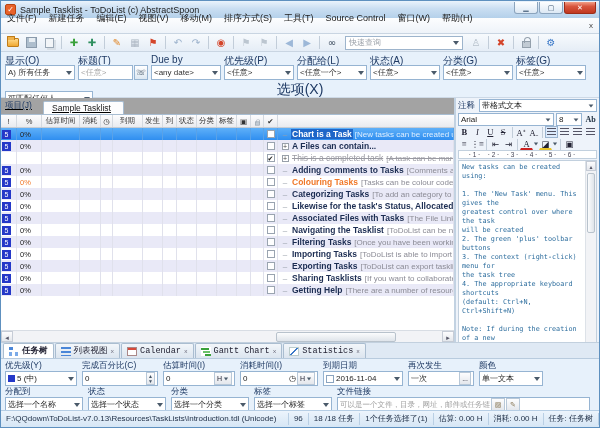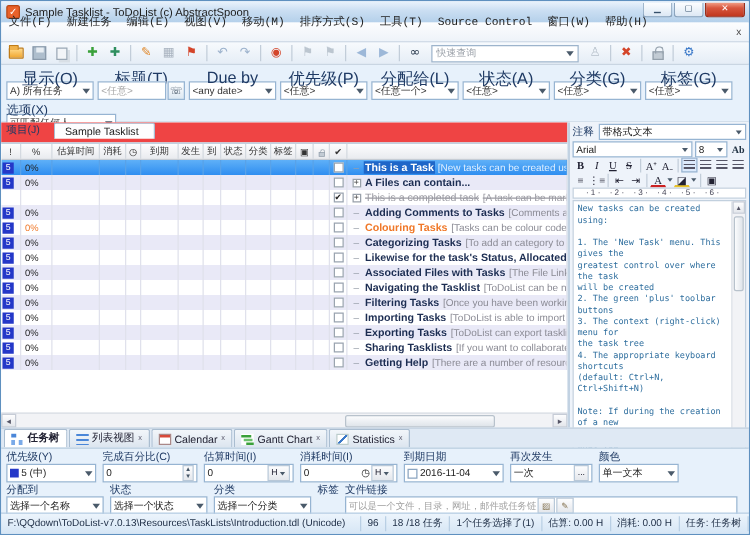--- a/index.html
+++ b/index.html
@@ -19,21 +19,21 @@
   .wbtn { width:24px; height:12px; border:1px solid #8ba4bd; border-top:none;
     background:linear-gradient(#fdfeff,#dce8f4); border-radius:0 0 3px 3px;
     font-size:7px; line-height:11px; text-align:center; color:#35506b; margin-left:1px; }
   .wbtn.close { width:32px; background:linear-gradient(#f2a088,#d8563e 40%,#c0371f);
     color:#fff; border-color:#9c2c18; }
 
   
   #menubar { position:absolute; left:0; top:17px; width:598px; height:16px;
     background:linear-gradient(#fcfdfe,#eef3f9); border-bottom:1px solid #c9d5e2;
     display:flex; align-items:center; font-size:9px; color:#222; }
-  .menu-item { padding:0 6px; height:32px; line-height:16px;font-family:Liberation Mono, monospace; }
+  .menu-item { padding:0 6px; height:32px; line-height:16px; }
   #menu-close { margin-left:auto; padding:0 6px; font-size:8px; color:#444; }
 
   
   #toolbar { position:absolute; left:0; top:33px; width:598px; height:18px;
     background:linear-gradient(#f7fafd,#e5edf6); border-bottom:1px solid #c9d5e2;
     display:flex; align-items:center; padding:0 3px; }
   .tbi { width:16px; height:15px; display:inline-flex; align-items:center; justify-content:center;
     font-size:10px; margin:0 1px; font-family:"DejaVu Sans",sans-serif; }
   .tbsep { width:1px; height:13px; background:#c2cdd9; margin:0 3px; }
   .ic-folder { width:12px; height:9px; background:linear-gradient(#ffd98a,#f0a832);
@@ -50,36 +50,36 @@
     font-size:8px; color:#9aa0a8; display:flex; align-items:center; padding:0 3px; margin:0 4px; }
   #quick-search .arr { margin-left:auto; }
   .arr { width:0; height:0; border-left:3px solid transparent; border-right:3px solid transparent;
     border-top:4px solid #4a5a6a; }
 
   
   #filters { position:absolute; left:0; top:51px; width:598px; height:46px; background:#e7f1fb;
     border-bottom:1px solid #cdd9e6; }
   #filter-row1 { display:flex; padding:2px 4px 0 4px; }
   .ffield { width:70px; margin-right:3px; }
-  .ffield .flabel { font-size:13px; color:#1f3a64; height:11px;text-align:center; }
+  .ffield .flabel { font-size:10px; color:#1f3a64; height:11px; }
   .fctrl { height:15px; background:#fff; border:1px solid #96b4d2; font-size:8px; color:#333;
     display:flex; align-items:center; padding:0 2px; }
   .fctrl .arr { margin-left:auto; }
   .fctrl.ghost { color:#a8a8a8; }
   #title-filter-wrap { display:flex; }
   #title-filter-btn { width:14px; height:15px; border:1px solid #96b4d2; background:linear-gradient(#fff,#dde8f2);
     font-size:8px; line-height:14px; text-align:center; color:#456; margin-left:1px; }
   #filter-row2 { padding:1px 4px; }
-  #options-label { font-size:10px; color:#1f3a64; height:10px; }
+  #options-label { font-size:14px; color:#1f3a64; height:10px;text-align:center; }
   #options-ctrl { width:88px; }
 
   
   #main { position:absolute; left:0; top:97px; width:598px; height:244px; background:#fff; }
   #left { position:absolute; left:0; top:0; width:453px; height:244px; }
-  #projrow { height:16px; background:#ef4444; display:flex; align-items:flex-start; padding-left:4px; }
+  #projrow { height:16px; background:#a3a3a3; display:flex; align-items:flex-end; padding-left:4px;text-decoration:underline; }
   #proj-label { font-size:8.5px; color:#1f3a64; margin-bottom:2px; width:38px; }
   #proj-tab { background:#fdfdfe; border:1px solid #a8bdd2; border-bottom:none; font-size:8.5px;
     color:#222; padding:1px 12px 1px 8px; border-radius:2px 2px 0 0; }
   #tgrid { position:absolute; left:0; top:16px; width:453px; bottom:12px; border-top:1px solid #a8bdd2;
     background:#fff; overflow:hidden; }
   #thead { display:flex; height:13px; background:linear-gradient(#fdfdfe,#e9ebef);
     border-bottom:1px solid #c6ccd4; }
   #thead .hc { border-right:1px solid #d4d9e0; font-size:7.5px; color:#333; display:flex;
     align-items:center; justify-content:center; overflow:hidden; white-space:nowrap; }
   .trow { display:flex; height:12px; font-size:8px; }
@@ -139,21 +139,21 @@
   #comment-text { flex:1; font-family:"DejaVu Sans Mono",monospace; font-size:6.8px; line-height:9px;
     color:#2e6e9e; padding:2px 1px 2px 3px; white-space:pre-wrap; overflow:hidden; }
   #cvscroll { width:11px; background:#f2f3f6; border-left:1px solid #dde2e8; position:relative; }
   #cvthumb { position:absolute; left:1px; top:12px; width:8px; height:60px;
     background:linear-gradient(90deg,#fbfcfd,#dfe4ea); border:1px solid #b8c2cc; border-radius:2px; }
   .vsbtn { position:absolute; left:0; width:10px; height:10px; font-size:6px; text-align:center;
     line-height:10px; color:#556; background:linear-gradient(#fdfdfe,#e4e7ec); border:1px solid #c6ccd6; }
 
   
   #viewtabs { position:absolute; left:0; top:341px; width:598px; height:16px; background:#dfe9f4;
-    border-top:1px solid #c2d0de; display:flex; align-items:center; padding-left:2px; }
+    border-top:1px solid #c2d0de; display:flex; align-items:center; padding-left:2px;font-family:Liberation Mono, monospace; }
   .vtab { display:flex; align-items:center; font-size:8.5px; color:#223; background:linear-gradient(#f2f6fa,#dce5ef);
     border:1px solid #aabdd0; border-bottom:none; border-radius:2px 2px 0 0; padding:1px 5px;
     margin-right:1px; height:15px; }
   .vtab.active { background:#fff; font-weight:bold; }
   .vtab .x { font-size:6px; color:#667; margin-left:3px; }
   .vicon { width:10px; height:9px; margin-right:3px; flex:none; }
   .vi-tree { background:linear-gradient(#4a86d8,#4a86d8) 0 0/4px 3px no-repeat,
              linear-gradient(#7aaae8,#7aaae8) 0 5px/3px 4px no-repeat,
              linear-gradient(#7aaae8,#7aaae8) 6px 5px/3px 4px no-repeat; }
   .vi-list { background:repeating-linear-gradient(#4a86d8 0 2px,transparent 2px 4px); }
@@ -379,21 +379,21 @@
               <div style="width: 20px; flex: 0 0 auto;"></div>
               <div style="width: 20px; flex: 0 0 auto;"></div>
               <div style="width: 20px; flex: 0 0 auto;"></div>
               <div style="width: 14px; flex: 0 0 auto;"></div>
               <div style="width: 13px; flex: 0 0 auto;"></div>
               <div style="width: 14px; flex: 0 0 auto;">
                 <span class="cb"></span>
               </div>
               <div class="titlecell">
                 <span class="tree">–</span>
-                <span class="ttl">This is a Task</span>
+                <span class="ttl">Chart is a Task</span>
                 <span class="cmt"> [New tasks can be created using:||1</span>
               </div>
             </div>
             <div class="trow alt">
               <div style="width: 16px; flex: 0 0 auto;">
                 <span class="pbox">5</span>
               </div>
               <div style="width: 25px; flex: 0 0 auto;">
                 <span class="pct">0%</span>
               </div>
@@ -936,20 +936,24 @@
         </div>
         <div class="efield">
           <div class="elabel">分类</div>
           <div class="ectrl" style="width: 78px;">
             <span>选择一个分类</span>
             <span class="arr"></span>
           </div>
         </div>
         <div class="efield">
           <div class="elabel">标签</div>
+          <div class="ectrl" style="width: 78px;">
+            <span>选择一个标签</span>
+            <span class="arr"></span>
+          </div>
         </div>
         <div class="efield" id="filelink-field" style="flex: 1 1 0%;">
           <div class="elabel">文件链接</div>
           <div class="ectrl" id="filelink-ctrl">
             <span class="ghosttext" style="font-size: 7.5px;">可以是一个文件，目录，网址，邮件或任务链</span>
             <span class="fl-btn">▨</span>
             <span class="fl-btn">✎</span>
           </div>
         </div>
       </div>

